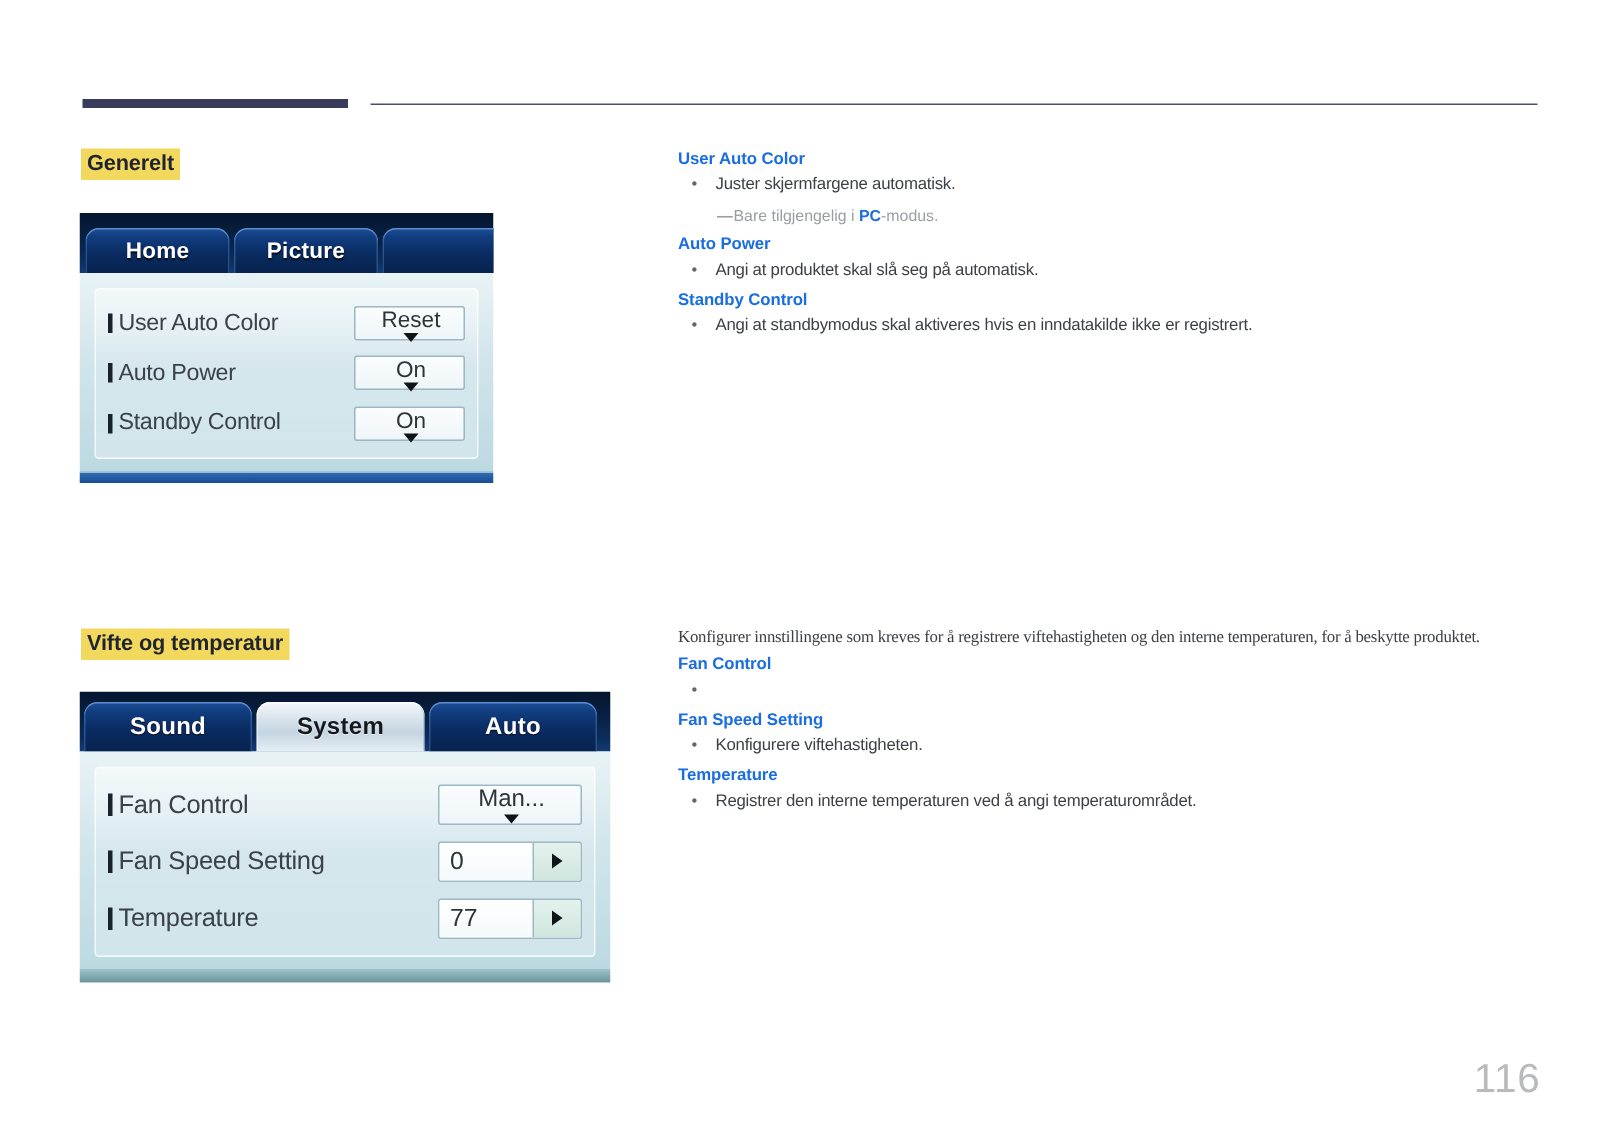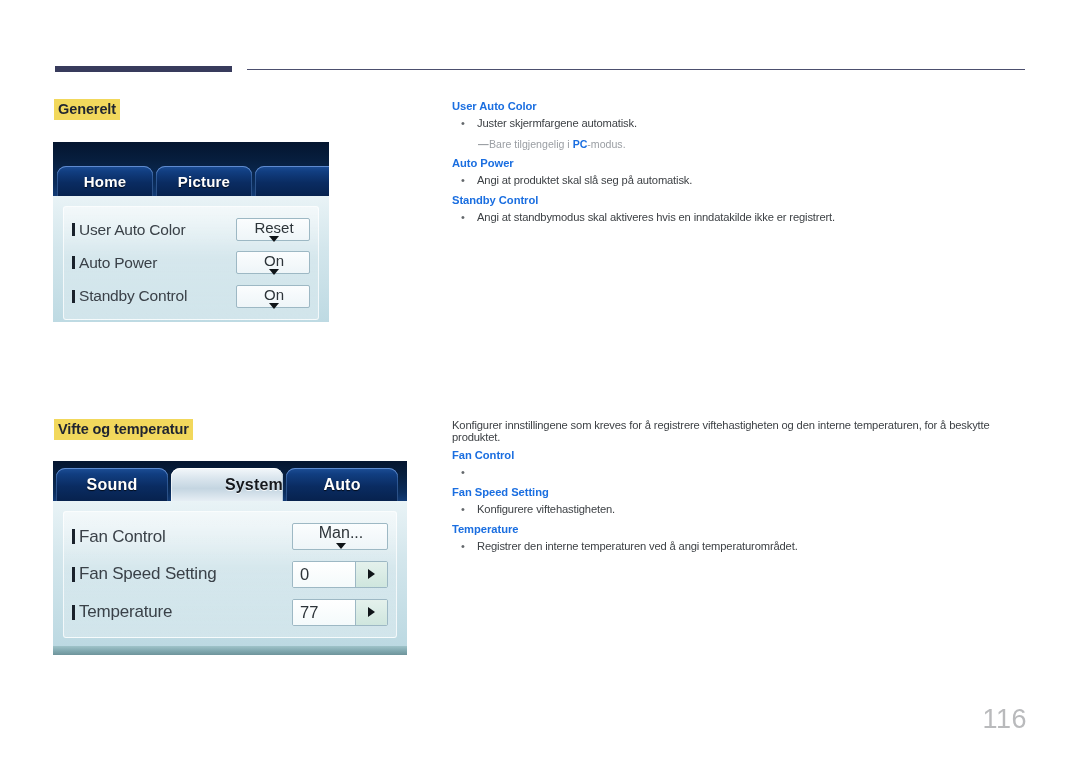--- a/index.html
+++ b/index.html
@@ -51,21 +51,21 @@
   .osd {
     position: absolute;
     overflow: hidden;
   }
   #osd-1 { left: 53px; top: 142px; width: 276px; height: 180px; }
   #osd-2 { left: 53px; top: 461px; width: 354px; height: 197px; }
 
   
   .osd-tabs {
     position: relative;
-    height: 54px;
+    height: 40px;
     background: linear-gradient(180deg, #04152f 0%, #071f3f 35%, #0b2d5c 78%, #123b76 100%);
     display: flex;
     align-items: flex-end;
     padding-left: 4px;
     box-sizing: border-box;
   }
   #osd-2 .osd-tabs { height: 40px; padding-left: 3px; }
 
   .tab {
     position: relative;
@@ -85,21 +85,20 @@
     letter-spacing: 0.2px;
     box-sizing: border-box;
   }
   #osd-2 .tab { height: 33px; min-width: 112px; font-size: 16px; }
 
   .tab.active {
     background: linear-gradient(180deg, #f4f8fb 0%, #dbe6ee 30%, #c4d5e1 62%, #e6eef4 100%);
     color: #15181d;
     text-shadow: 0 1px 0 rgba(255,255,255,0.85);
     box-shadow: inset 0 1px 0 rgba(255,255,255,0.9), inset 1px 0 0 rgba(255,255,255,0.6), inset -1px 0 0 rgba(160,185,205,0.6);
-    justify-content: flex-end;
   }
 
   
   .osd-body {
     position: relative;
     background: linear-gradient(180deg, #e9f3f6 0%, #d3e6ec 40%, #bcd9e2 100%);
     padding: 10px 10px 8px 10px;
     box-sizing: border-box;
   }
   #osd-1 .osd-body { height: 132px; }
@@ -226,20 +225,21 @@
     font-weight: bold;
     color: #1a6ee0;
     margin: 0 0 4px 0;
     letter-spacing: -0.05px;
   }
   .intro {
     font-size: 11.2px;
     color: #3d4145;
     margin: 0 0 6px 0;
     letter-spacing: -0.15px;
+    font-family: Liberation Serif, serif;
   }
   .bullet {
     display: flex;
     margin: 0 0 6px 0;
     padding-left: 9px;
   }
   .bullet .dot {
     flex: none;
     width: 16px;
     color: #63676b;

